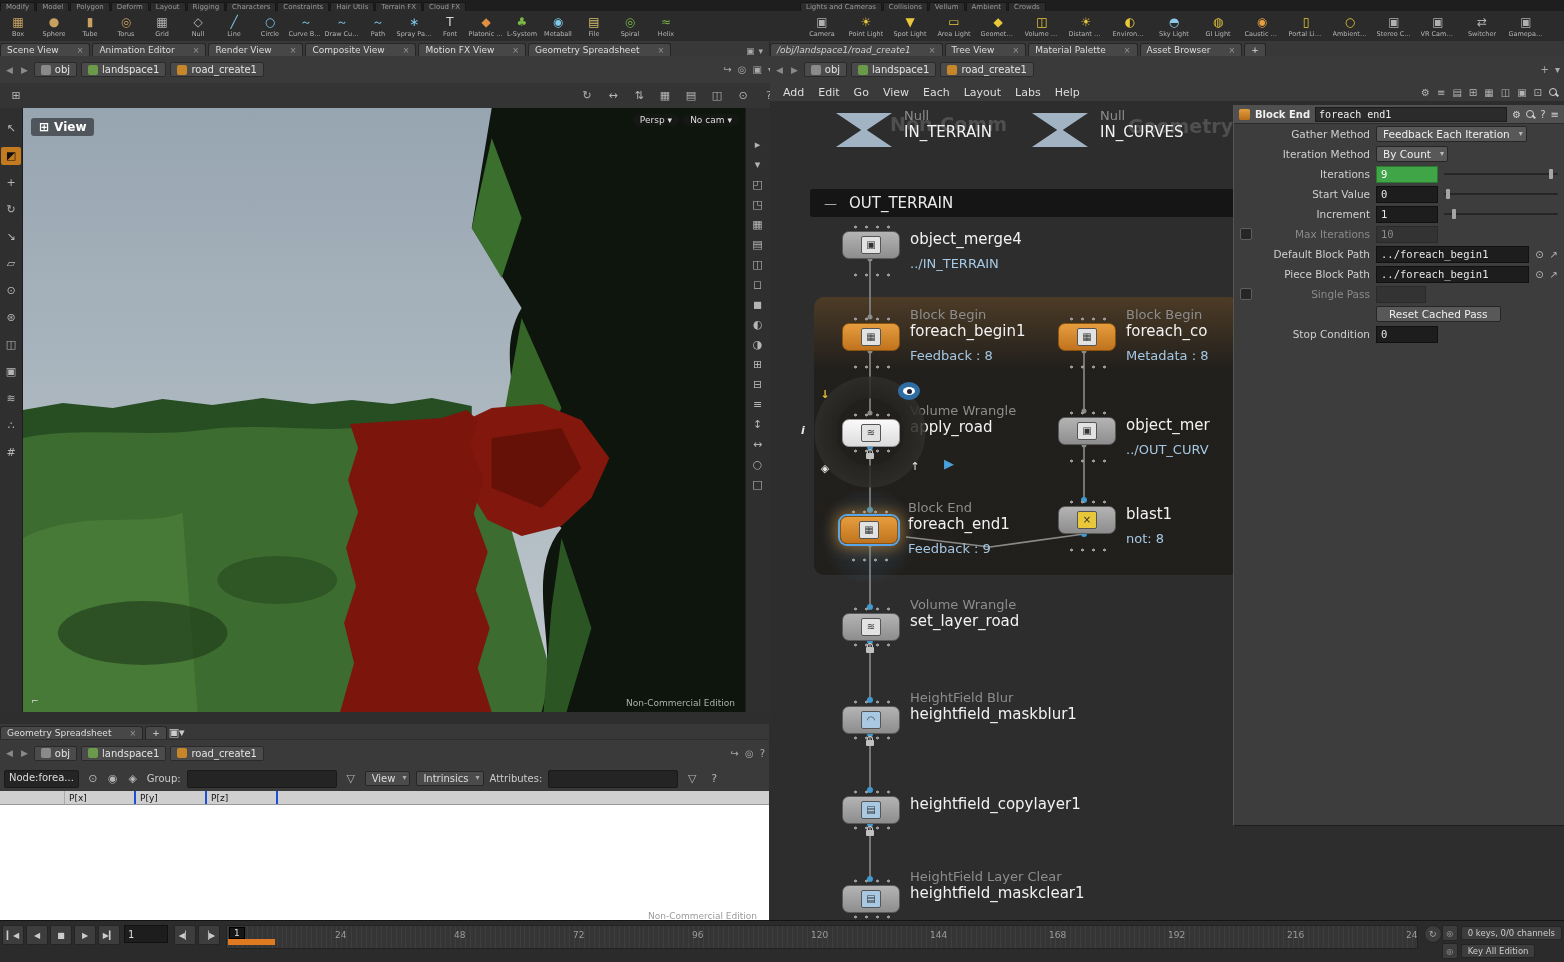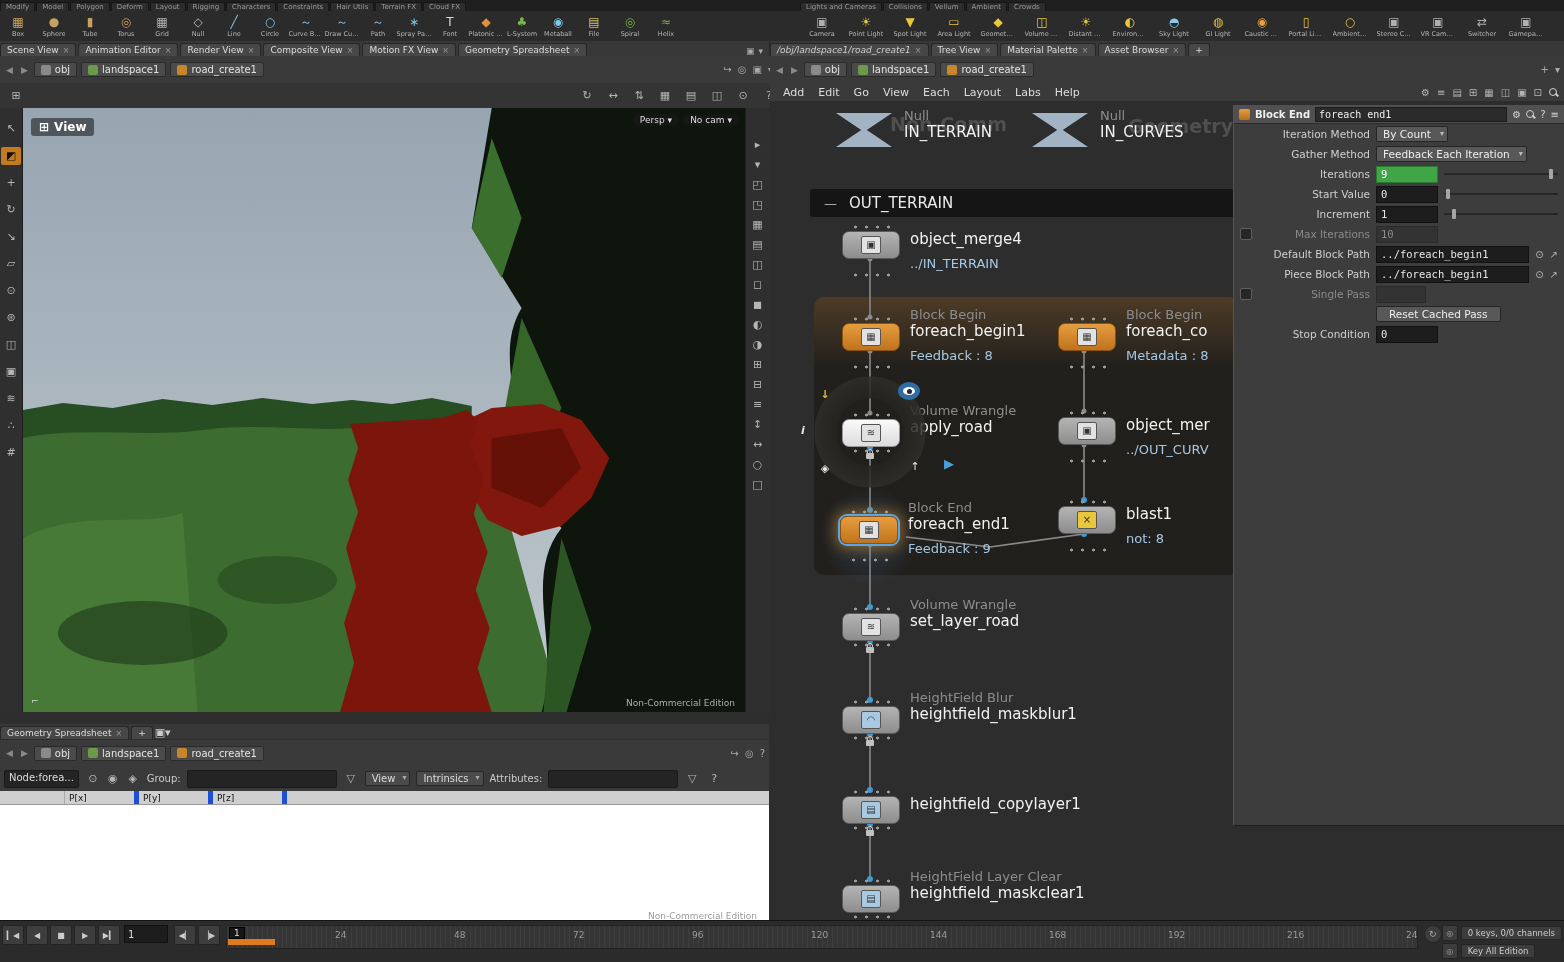--- a/index.html
+++ b/index.html
@@ -14,21 +14,21 @@
   .shelf{position:absolute;top:11px;left:0;right:0;height:33px;background:#2b2b2b;border-bottom:1px solid #181818;display:flex}
   .shelf .grp{display:flex}
   .shelf .grp.r{position:absolute;left:800px;top:0}
   .tool{width:36px;height:32px;display:flex;flex-direction:column;align-items:center;justify-content:center;overflow:hidden}
   .tool .tg{font-size:12px;line-height:13px;height:14px}
   .tool .tl{font-size:6.5px;color:#b5b5b5;white-space:nowrap;max-width:35px;overflow:hidden;text-overflow:ellipsis}
   .shelf .grp.r .tool{width:44px}
   
   .tabbar{position:absolute;top:41px;height:15px;background:#383838;border-bottom:1px solid #222;display:flex;align-items:flex-end;overflow:hidden}
   .tabbar.l{left:0;width:769px}.tabbar.rr{left:770px;right:0}
-  .ptab{display:flex;align-items:center;gap:4px;background:#474747;border:1px solid #262626;border-bottom:none;border-radius:3px 3px 0 0;padding:1px 6px;margin-right:2px;font-size:9px;color:#ddd;white-space:nowrap}
+  .ptab{display:flex;align-items:center;gap:18px;background:#474747;border:1px solid #262626;border-bottom:none;border-radius:3px 3px 0 0;padding:1px 6px;margin-right:2px;font-size:9px;color:#ddd;white-space:nowrap}
   .ptab .x{color:#999;font-size:8px}
   .ptab.path{font-style:italic;color:#cfcfcf}
   .tabbar .bar-ics{margin-left:auto;display:flex;gap:4px;padding:0 6px;color:#aaa;font-size:9px}
   
   .pathbar{display:flex;align-items:center;gap:4px;background:#3a3a3a;border-bottom:1px solid #242424;padding:0 4px}
   .navarr{color:#8a8a8a;font-size:9px;padding:0 2px}
   .chip{display:flex;align-items:center;gap:4px;background:#4b4b4b;border:1px solid #2a2a2a;border-radius:2px;padding:1px 6px;font-size:10px;color:#e3e3e3}
   .chip .ci{width:10px;height:10px;border-radius:2px;display:inline-block}
   .pathbar .bar-ics{margin-left:auto;display:flex;gap:6px;color:#aaa;font-size:10px}
   
@@ -52,21 +52,21 @@
   .sspane{position:absolute;top:713px;left:0;width:769px;height:212px;background:#2e2e2e}
   .ss-tabbar{position:absolute;top:11px;left:0;right:0;height:15px;background:#383838;display:flex;align-items:flex-end}
   .ss-path{position:absolute;top:27px;left:0;right:0;height:26px}
   .ss-filter{position:absolute;top:53px;left:0;right:0;height:25px;background:#3a3a3a;border-bottom:1px solid #242424;display:flex;align-items:center;gap:6px;padding:0 4px}
   .ffld{background:#242424;border:1px solid #1a1a1a;border-radius:2px;color:#ddd;font-size:10px;padding:1px 4px;height:14px}
   .fsel{background:#4b4b4b;border:1px solid #262626;border-radius:2px;color:#ddd;font-size:10px;padding:1px 14px 1px 6px;position:relative}
   .fsel:after{content:"▾";position:absolute;right:3px;top:1px;font-size:8px;color:#aaa}
   .ss-table{position:absolute;top:78px;left:0;right:0;bottom:0;background:#fff}
   .ss-head{display:flex;height:13px;background:#cfcfcf;border-bottom:1px solid #999;color:#111;font-size:9px}
   .ss-head .gut{width:64px;border-right:1px solid #aaa}
-  .ss-head .col{width:65px;border-right:5px solid #1d4ed8;padding-left:4px;display:flex;align-items:center}
+  .ss-head .col{width:65px;border-right:2px solid #1d4ed8;padding-left:4px;display:flex;align-items:center}
   .ss-wm{position:absolute;right:12px;bottom:4px;color:#9b9b9b;font-size:9px}
   
   .rpath{position:absolute;top:56px;left:770px;right:0;height:27px}
   .netmenu{position:absolute;top:83px;left:770px;right:0;height:18px;background:#3a3a3a;border-bottom:1px solid #242424;display:flex;align-items:center;gap:2px;padding:0 6px}
   .mitem{padding:0 7px;font-size:11px;color:#ddd}
   .netmenu .bar-ics{margin-left:auto;display:flex;gap:7px;color:#b5b5b5;font-size:10px;align-items:center}
   .netcanvas{position:absolute;top:101px;left:770px;right:0;bottom:37px;background:#2d2d2d;overflow:hidden}
   .net-wm{position:absolute;font-size:19px;font-weight:bold;color:#4f4f4f}
   .outbar{position:absolute;left:40px;top:88px;width:426px;height:28px;background:#151515;border-radius:3px;display:flex;align-items:center;gap:12px;padding:0 14px;color:#ececec;font-size:15px}
   .outbar .mn{color:#bbb;font-size:13px}
@@ -880,27 +880,27 @@
         <input class="pp-nameb" value="foreach_end1" style="">
         <span class="pp-hics">
           <span>⚙</span>
           <span class="mag"></span>
           <span>?</span>
           <span>≡</span>
         </span>
       </div>
       <div class="pp-row">
           <span class="pp-cb hid"></span>
+          <span class="pp-label">Gather Method</span>
+        <span class="pp-sel">Feedback Each Iteration</span>
+        </div>
+      <div class="pp-row">
+          <span class="pp-cb hid"></span>
           <span class="pp-label">Iteration Method</span>
         <span class="pp-sel">By Count</span>
-        </div>
-      <div class="pp-row">
-          <span class="pp-cb hid"></span>
-          <span class="pp-label">Gather Method</span>
-        <span class="pp-sel">Feedback Each Iteration</span>
         </div>
       <div class="pp-row">
           <span class="pp-cb hid"></span>
           <span class="pp-label">Iterations</span>
         <span class="pp-f grn">9</span>
         <span class="slider">
             <span class="shandle" style="left:92%"></span>
           </span>
         </div>
       <div class="pp-row">

